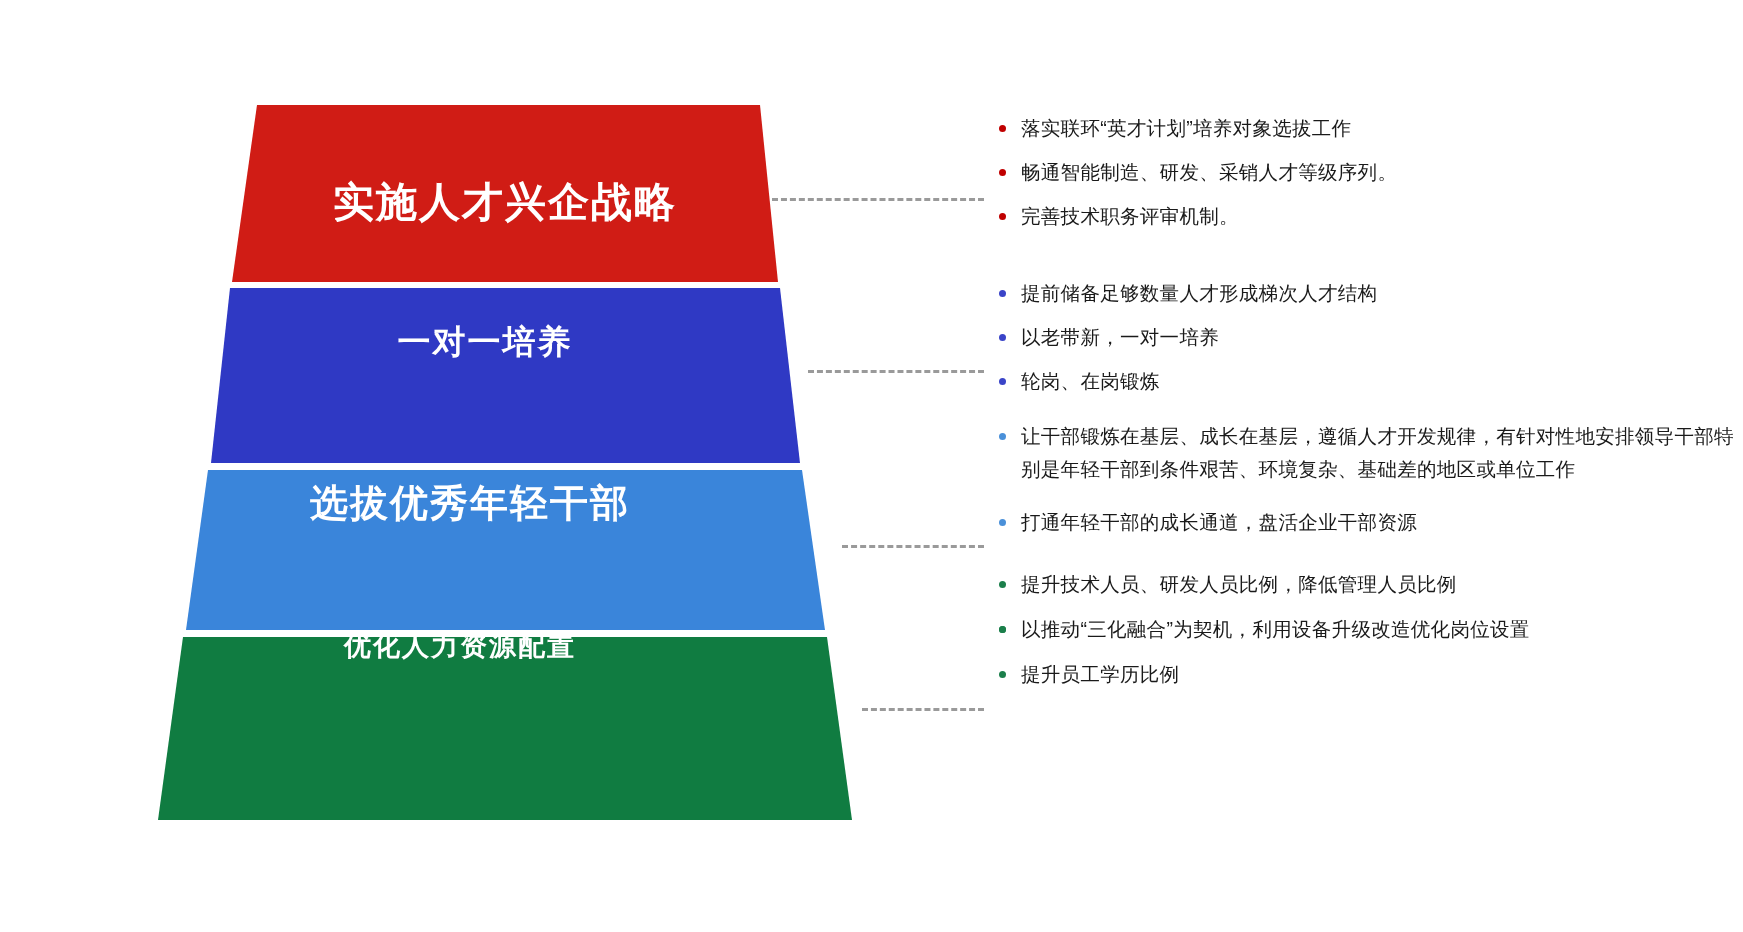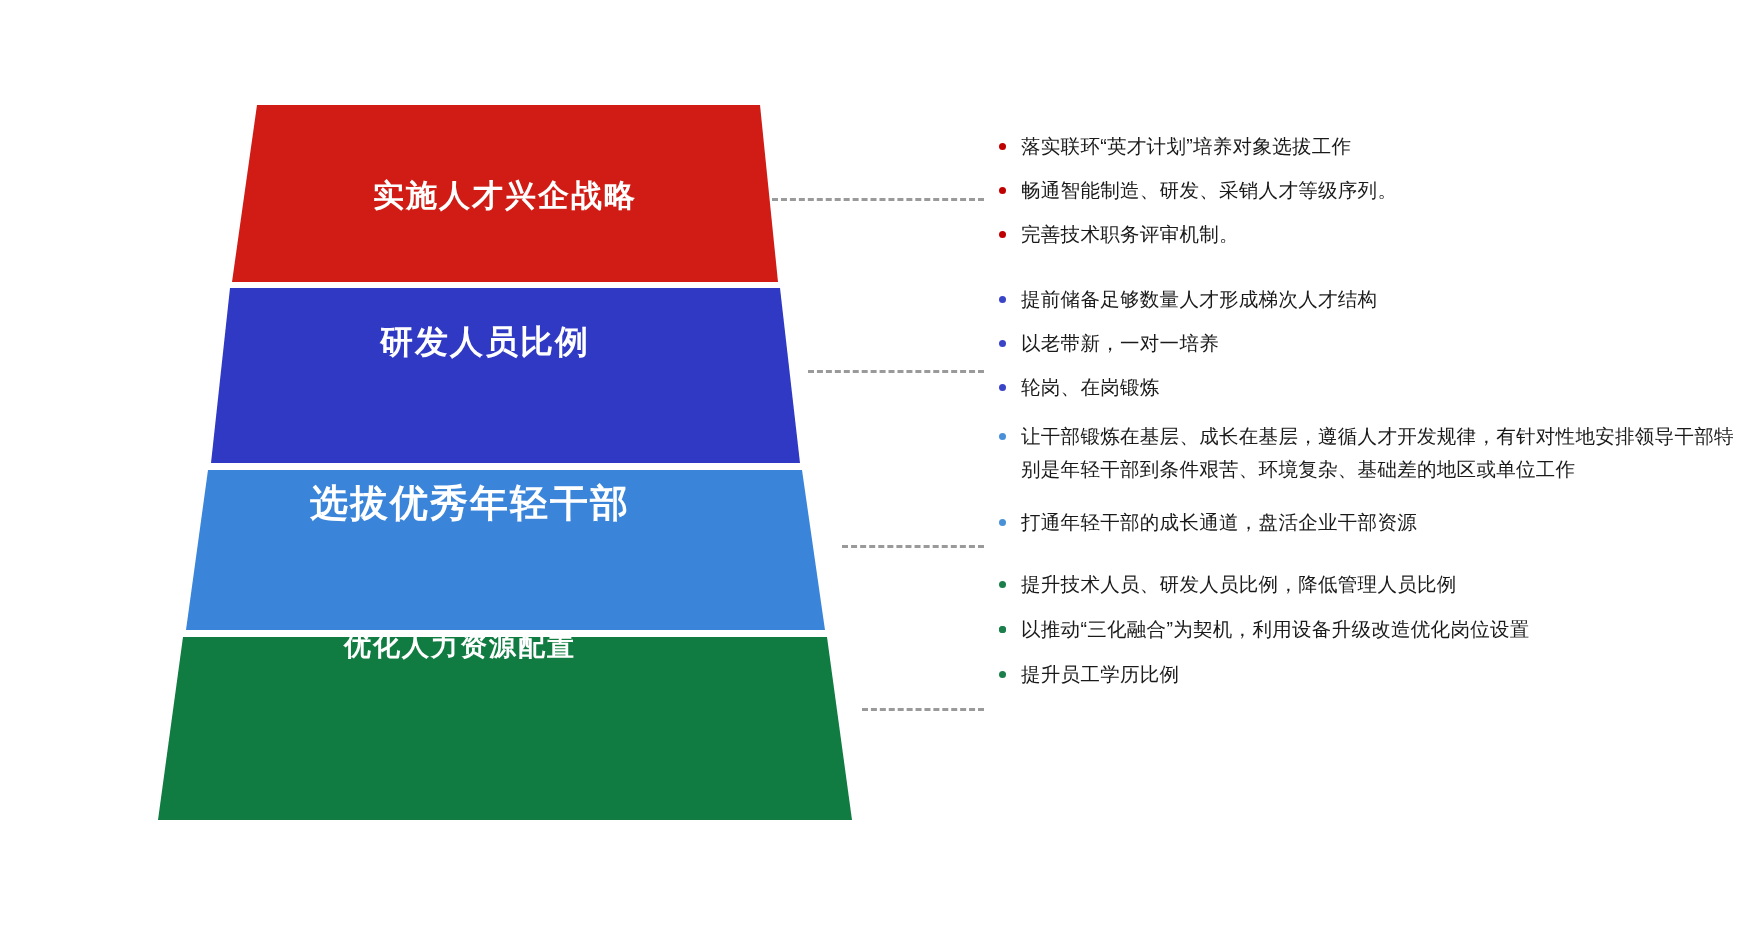--- a/index.html
+++ b/index.html
@@ -31,21 +31,21 @@
   }
   .band-label {
     position: absolute;
     color: #ffffff;
     font-weight: bold;
     letter-spacing: 2px;
     white-space: nowrap;
     text-align: center;
     pointer-events: none;
   }
-  #label-0 { left: 255px; top: 175px; width: 500px; font-size: 31px; }
+  #label-0 { left: 255px; top: 175px; width: 500px; font-size: 41px; }
   #label-1 { left: 225px; top: 320px; width: 520px; font-size: 33px; }
   #label-2 { left: 190px; top: 478px; width: 560px; font-size: 38px; }
   #label-3 { left: 150px; top: 628px; width: 620px; font-size: 27px; }
 
   
   .connector {
     position: absolute;
     border-top: 3px dashed #9a9a9a;
     height: 0;
   }
@@ -67,42 +67,42 @@
   }
   .bullet:last-child { margin-bottom: 0; }
   .bullet .dot {
     position: absolute;
     left: 4px;
     top: 13px;
     width: 7px;
     height: 7px;
     border-radius: 50%;
   }
-  #group-0 { top: 130px; }
-  #group-1 { top: 283px; }
+  #group-0 { top: 112px; }
+  #group-1 { top: 277px; }
   #group-2 { top: 420px; }
   #group-3 { top: 568px; }
 
   #group-2 .bullet { margin-bottom: 20px; }
   #group-3 .bullet { margin-bottom: 12px; }
 </style>
 </head>
 <body>
 
 <div id="stage" style="background: rgb(255, 255, 255);">
 
   <svg id="pyramid" viewBox="0 0 900 932" width="900" height="932" xmlns="http://www.w3.org/2000/svg">
     <polygon points="257,105 760,105 778,282 232,282" fill="#d01c15"></polygon>
     <polygon points="230,288 780,288 800,463 211,463" fill="#2f39c4"></polygon>
     <polygon points="208,470 802,470 825,630 186,630" fill="#3a85da"></polygon>
     <polygon points="183,637 827,637 852,820 158,820" fill="#107c41"></polygon>
   </svg>
 
   <div class="band-label" id="label-0">实施人才兴企战略</div>
-  <div class="band-label" id="label-1">研发人员比例</div>
+  <div class="band-label" id="label-1">一对一培养</div>
   <div class="band-label" id="label-2">选拔优秀年轻干部</div>
   <div class="band-label" id="label-3">优化人力资源配置</div>
 
   <div class="connector" style="left: 772px; top: 198px; width: 212px; border-top-color: rgb(154, 154, 154);"></div>
   <div class="connector" style="left: 808px; top: 370px; width: 176px; border-top-color: rgb(154, 154, 154);"></div>
   <div class="connector" style="left: 842px; top: 545px; width: 142px; border-top-color: rgb(154, 154, 154);"></div>
   <div class="connector" style="left: 862px; top: 708px; width: 122px; border-top-color: rgb(154, 154, 154);"></div>
 
   <div class="group" id="group-0">
       <div class="bullet"><span class="dot" style="background: rgb(192, 0, 0);"></span><span>落实联环“英才计划”培养对象选拔工作</span></div>

